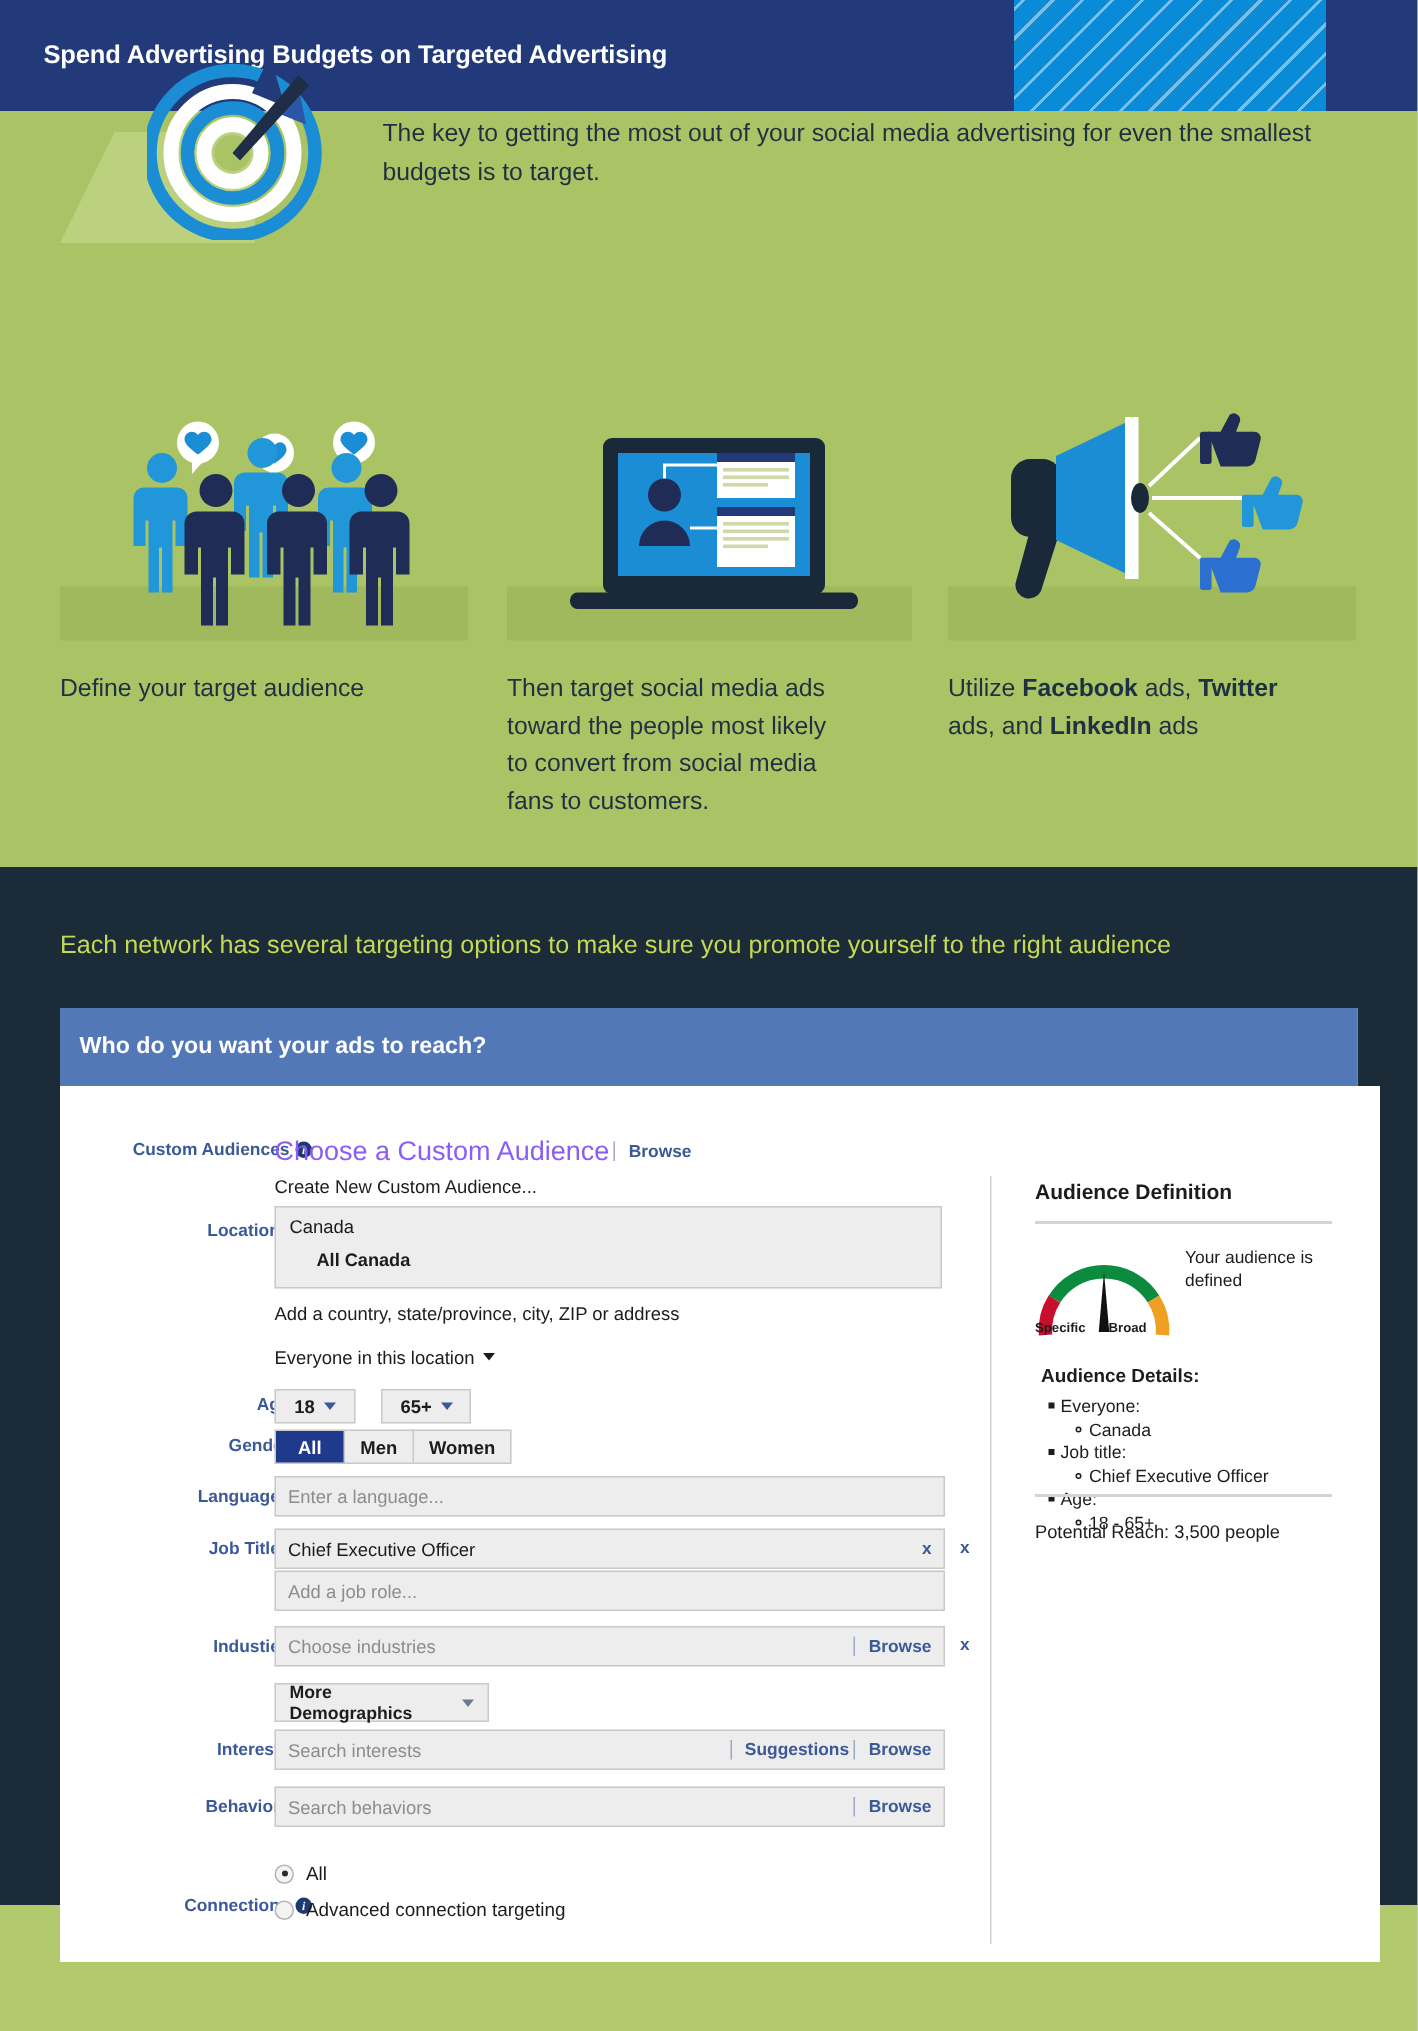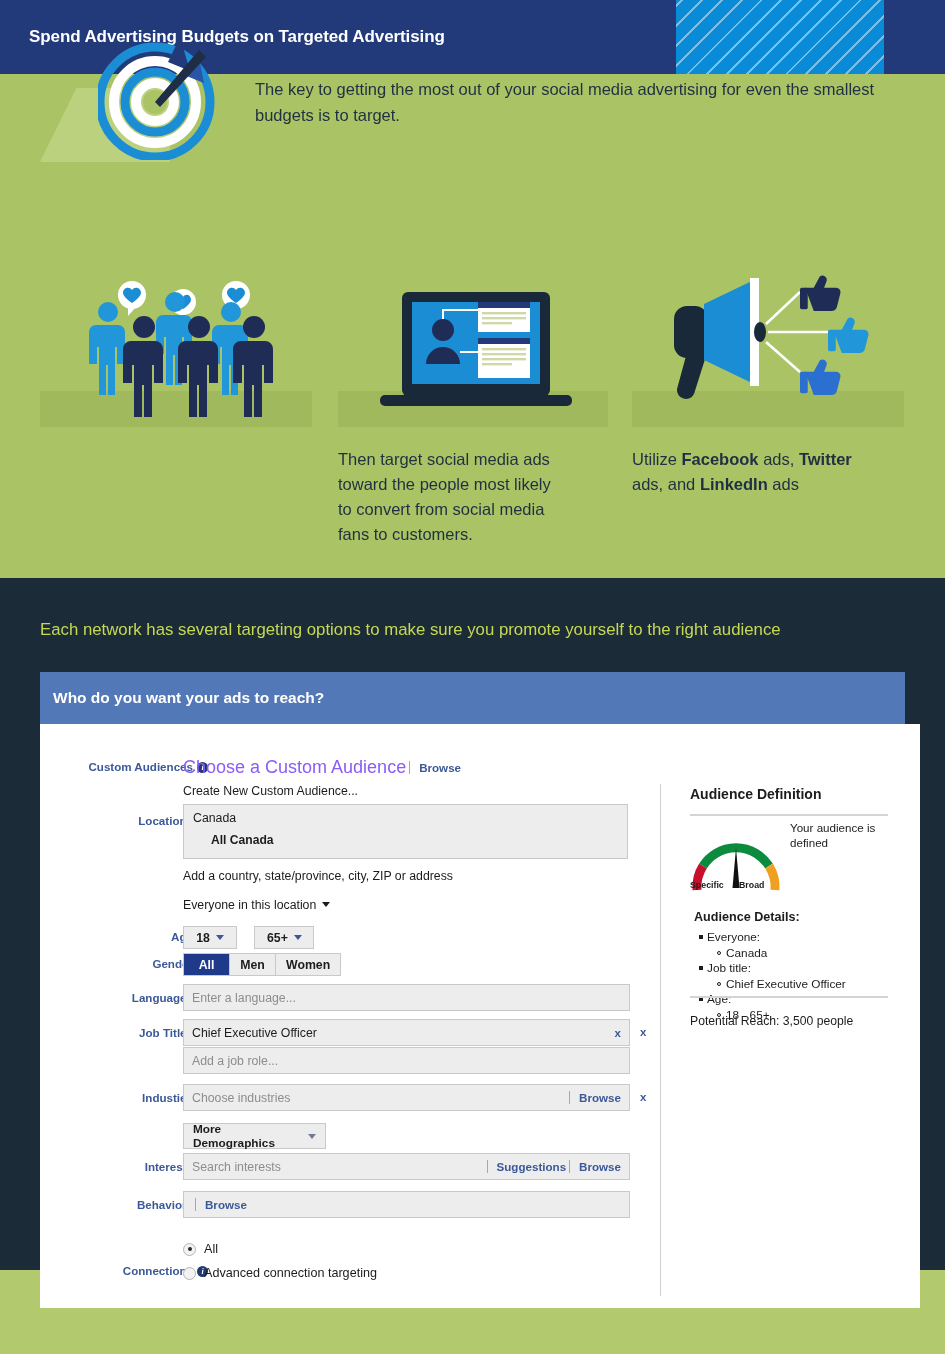--- a/index.html
+++ b/index.html
@@ -296,21 +296,21 @@
     width: 198px; height: 2px; background: #d4d4d4;
   }
   .gauge-wrap { position: absolute; left: 15px; top: 108px; width: 92px; height: 62px; }
   .gauge-lbl {
     position: absolute; top: 156px;
     font-size: 8.8px; font-weight: bold; color: #1c1c1c;
   }
   .gauge-lbl.specific { left: 15px; }
   .gauge-lbl.broad { left: 64px; }
   .gauge-text {
-    position: absolute; left: 115px; top: 96px;
+    position: absolute; left: 115px; top: 107px;
     width: 105px;
     font-size: 11.6px; line-height: 15px; color: #1c1c1c;
   }
   .details-title {
     position: absolute; left: 19px; top: 186px;
     font-size: 12.6px; font-weight: bold; color: #1c1c1c;
   }
   .details-list { position: absolute; left: 24px; top: 206px; width: 205px; }
   .d-item { font-size: 11.8px; color: #1c1c1c; line-height: 15.5px; }
   .d-item .sq {
@@ -400,20 +400,21 @@
               <path d="M3 25 h22 a8 8 0 0 1 8 8 v34 h-9 v-18 h-2 v52 h-8 v-32 h-2 v32 h-8 v-52 h-2 v18 h-9 v-34 a8 8 0 0 1 8-8 z"></path>
             </g>
             <g transform="translate(200,52)">
               <circle cx="14" cy="11" r="11"></circle>
               <path d="M3 25 h22 a8 8 0 0 1 8 8 v34 h-9 v-18 h-2 v52 h-8 v-32 h-2 v32 h-8 v-52 h-2 v18 h-9 v-34 a8 8 0 0 1 8-8 z"></path>
             </g>
           </g>
         </svg>
       </div>
       <div class="col-caption">
+        <div>Define your target audience</div>
       </div>
     </div>
 
     <div class="col col-2">
       <div class="col-plinth"></div>
       <div class="col-art">
         <svg width="270" height="163" viewBox="0 0 270 163">
           <rect x="64" y="28" width="148" height="104" rx="6" fill="#19293a"></rect>
           <rect x="74" y="38" width="128" height="82" fill="#1b8dd4"></rect>
 
@@ -606,20 +607,21 @@
           <div class="fctl input-box" style="width:447px;">
             <span class="grow">Search interests</span>
             <span class="act">Suggestions</span>
             <span class="act">Browse</span>
           </div>
         </div>
 
         <div class="frow" style="top:467px;">
           <div class="flabel" style="top:7px;"><span>Behaviors</span><span class="info-i">i</span></div>
           <div class="fctl input-box" style="width:447px;">
+            <span class="grow">Search behaviors</span>
             <span class="act">Browse</span>
           </div>
         </div>
 
         <div class="frow" style="top:518px;">
           <div class="flabel" style="top:22px;"><span>Connections</span><span class="info-i">i</span></div>
           <div class="fctl" style="top:0;">
             <div class="radio-row">
               <span class="radio on"></span>
               <span class="radio-label">All</span>

